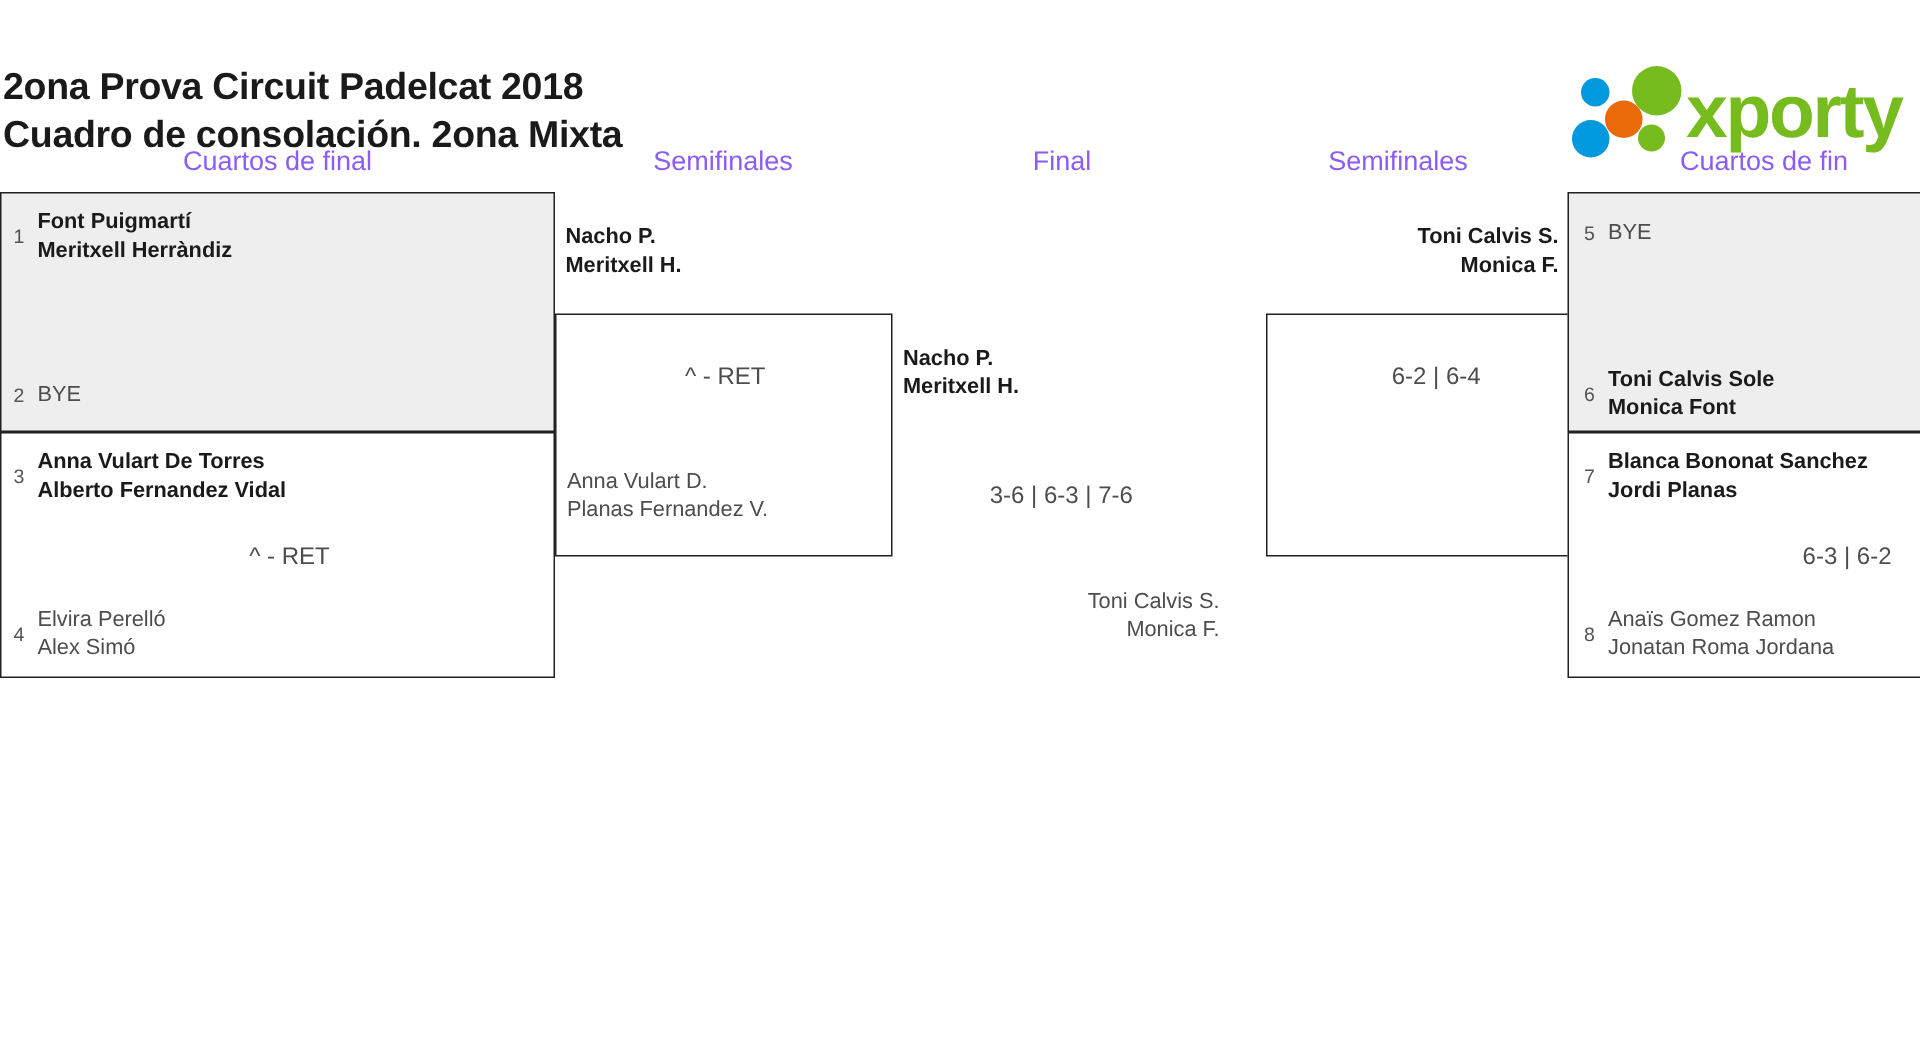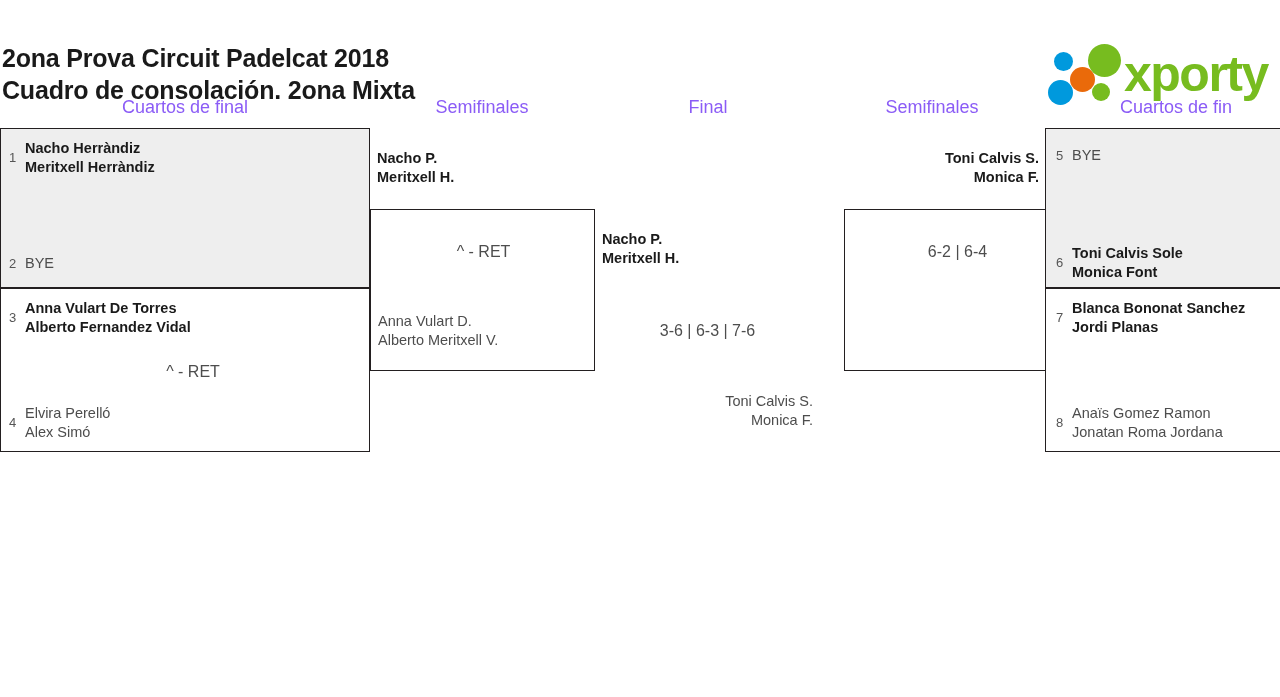--- a/index.html
+++ b/index.html
@@ -148,21 +148,21 @@
 <div class="round-header" style="left:40px;  width:290px;">Cuartos de final</div>
 <div class="round-header" style="left:382px; width:200px;">Semifinales</div>
 <div class="round-header" style="left:608px; width:200px;">Final</div>
 <div class="round-header" style="left:832px; width:200px;">Semifinales</div>
 <div class="round-header" style="left:1120px;width:260px; text-align:left;">Cuartos de fin</div>
 
 <div class="match-box shaded" style="left:0px; top:128px; width:370px; height:160px;">
   <div class="slot winner" style="left:24px; top:10px; width:336px;">
     <span class="seed" style="left:-16px; top:9px;">1</span>
     <span class="names">
-      <span class="nm">Nacho Herràndiz</span>
+      <span class="nm">Font Puigmartí</span>
       <span class="nm">Meritxell Herràndiz</span>
     </span>
   </div>
   <div class="slot loser" style="left:24px; top:125px; width:336px;">
     <span class="seed" style="left:-16px; top:0px;">2</span>
     <span class="names">
       <span class="nm">BYE</span>
     </span>
   </div>
 </div>
@@ -190,21 +190,21 @@
     <span class="nm">Nacho P.</span>
     <span class="nm">Meritxell H.</span>
   </span>
 </div>
 
 <div class="match-box" style="left:370px; top:209px; width:225px; height:162px;">
   <div class="score center" style="left:6px; top:32px; width:213px;">^ - RET</div>
   <div class="slot loser" style="left:7px; top:102px; width:212px;">
     <span class="names">
       <span class="nm">Anna Vulart D.</span>
-      <span class="nm">Alberto Meritxell V.</span>
+      <span class="nm">Planas Fernandez V.</span>
     </span>
   </div>
 </div>
 
 <div class="slot winner" style="left:602px; top:230px; width:210px;">
   <span class="names">
     <span class="nm">Nacho P.</span>
     <span class="nm">Meritxell H.</span>
   </span>
 </div>
@@ -246,20 +246,21 @@
 </div>
 
 <div class="match-box" style="left:1045px; top:288px; width:250px; height:164px;">
   <div class="slot winner" style="left:26px; top:10px; width:215px;">
     <span class="seed" style="left:-16px; top:9px;">7</span>
     <span class="names">
       <span class="nm">Blanca Bononat Sanchez</span>
       <span class="nm">Jordi Planas</span>
     </span>
   </div>
+  <div class="score right" style="left:10px; top:73px; width:205px;">6-3 | 6-2</div>
   <div class="slot loser" style="left:26px; top:115px; width:215px;">
     <span class="seed" style="left:-16px; top:9px;">8</span>
     <span class="names">
       <span class="nm">Anaïs Gomez Ramon</span>
       <span class="nm">Jonatan Roma Jordana</span>
     </span>
   </div>
 </div>
 
 </body></html>

